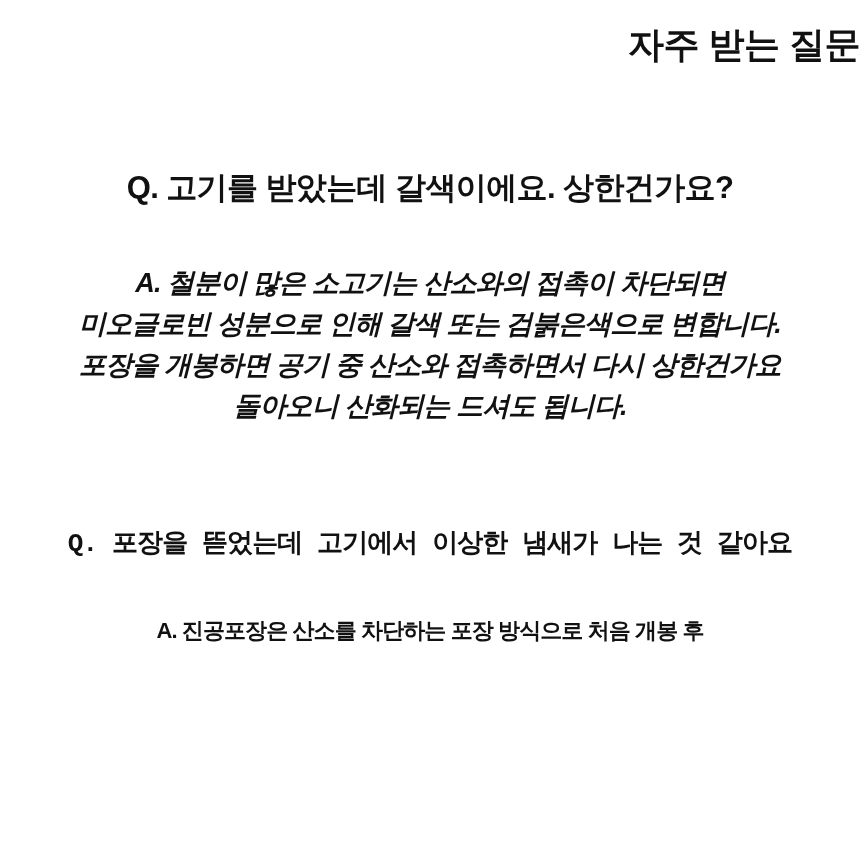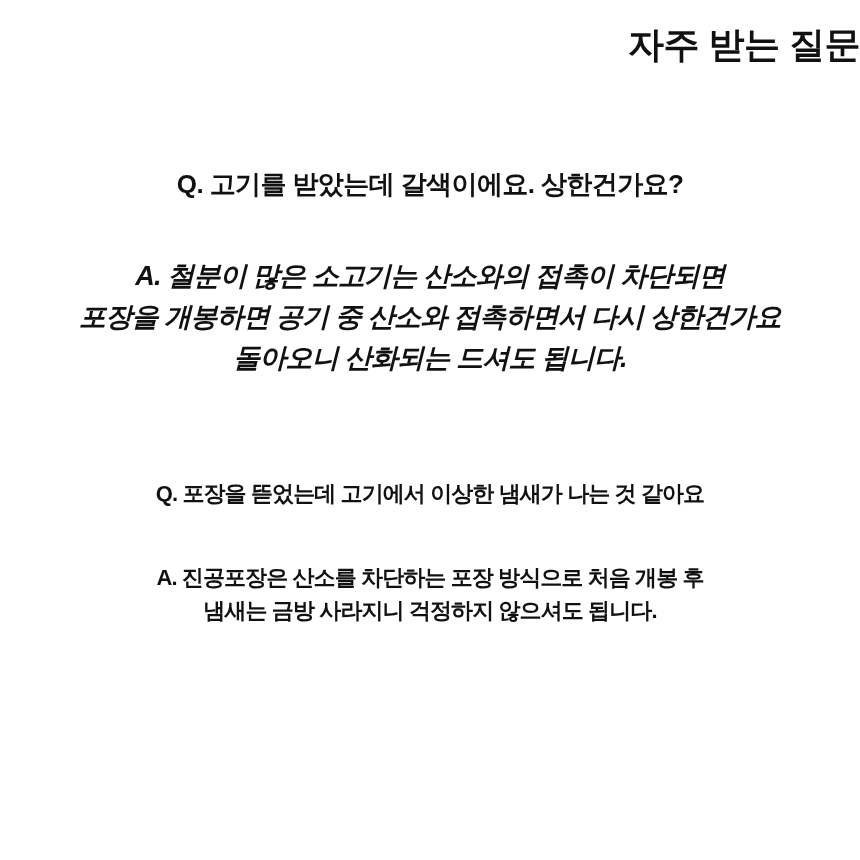--- a/index.html
+++ b/index.html
@@ -28,59 +28,59 @@
     letter-spacing: -0.5px;
     margin: 22px 0 0 0;
     line-height: 1.25;
   }
   .qa-block {
     margin: 0;
     padding: 0;
   }
   .qa-question {
     text-align: center;
-    font-size: 26px;
+    font-size: 31px;
     font-weight: 700;
     line-height: 1.35;
     letter-spacing: -0.6px;
     margin: 0;
     padding: 0 14px;
   }
   .qa-answer {
     text-align: center;
     font-size: 27px;
     font-weight: 700;
     line-height: 1.52;
     letter-spacing: -0.8px;
     margin: 0;
     padding: 0 6px;
   }
   .block-1 .qa-question { margin-top: 100px; }
   .block-1 .qa-answer { margin-top: 54px; font-style: italic; }
-  .block-2 .qa-question { margin-top: 100px; font-size: 22px; letter-spacing: -0.9px;}
+  .block-2 .qa-question { margin-top: 100px; font-size: 26px; letter-spacing: -0.9px; font-family: Liberation Mono, monospace;}
   .block-2 .qa-answer { margin-top: 52px; font-size: 22px; letter-spacing: -0.9px;}
   .line { display: block; }
 </style>
 </head>
 <body>
 
 <div class="page">
 
   <h1 class="faq-title">자주 받는 질문</h1>
 
   <section class="qa-block block-1">
     <p class="qa-question">Q. 고기를 받았는데 갈색이에요. 상한건가요?</p>
     <p class="qa-answer">
       <span class="line">A. 철분이 많은 소고기는 산소와의 접촉이 차단되면</span>
+      <span class="line">미오글로빈 성분으로 인해 갈색 또는 검붉은색으로 변합니다.</span>
       <span class="line">포장을 개봉하면 공기 중 산소와 접촉하면서 다시 상한건가요</span>
       <span class="line">돌아오니 산화되는 드셔도 됩니다.</span>
     </p>
   </section>
 
   <section class="qa-block block-2">
     <p class="qa-question">Q. 포장을 뜯었는데 고기에서 이상한 냄새가 나는 것 같아요</p>
     <p class="qa-answer">
       <span class="line">A. 진공포장은 산소를 차단하는 포장 방식으로 처음 개봉 후</span>
-      <span class="line">냄새는 금방 사라지니 걱정하지 않으셔도 됩니다.</span>
     </p>
   </section>
 
 </div>
 
 </body></html>

